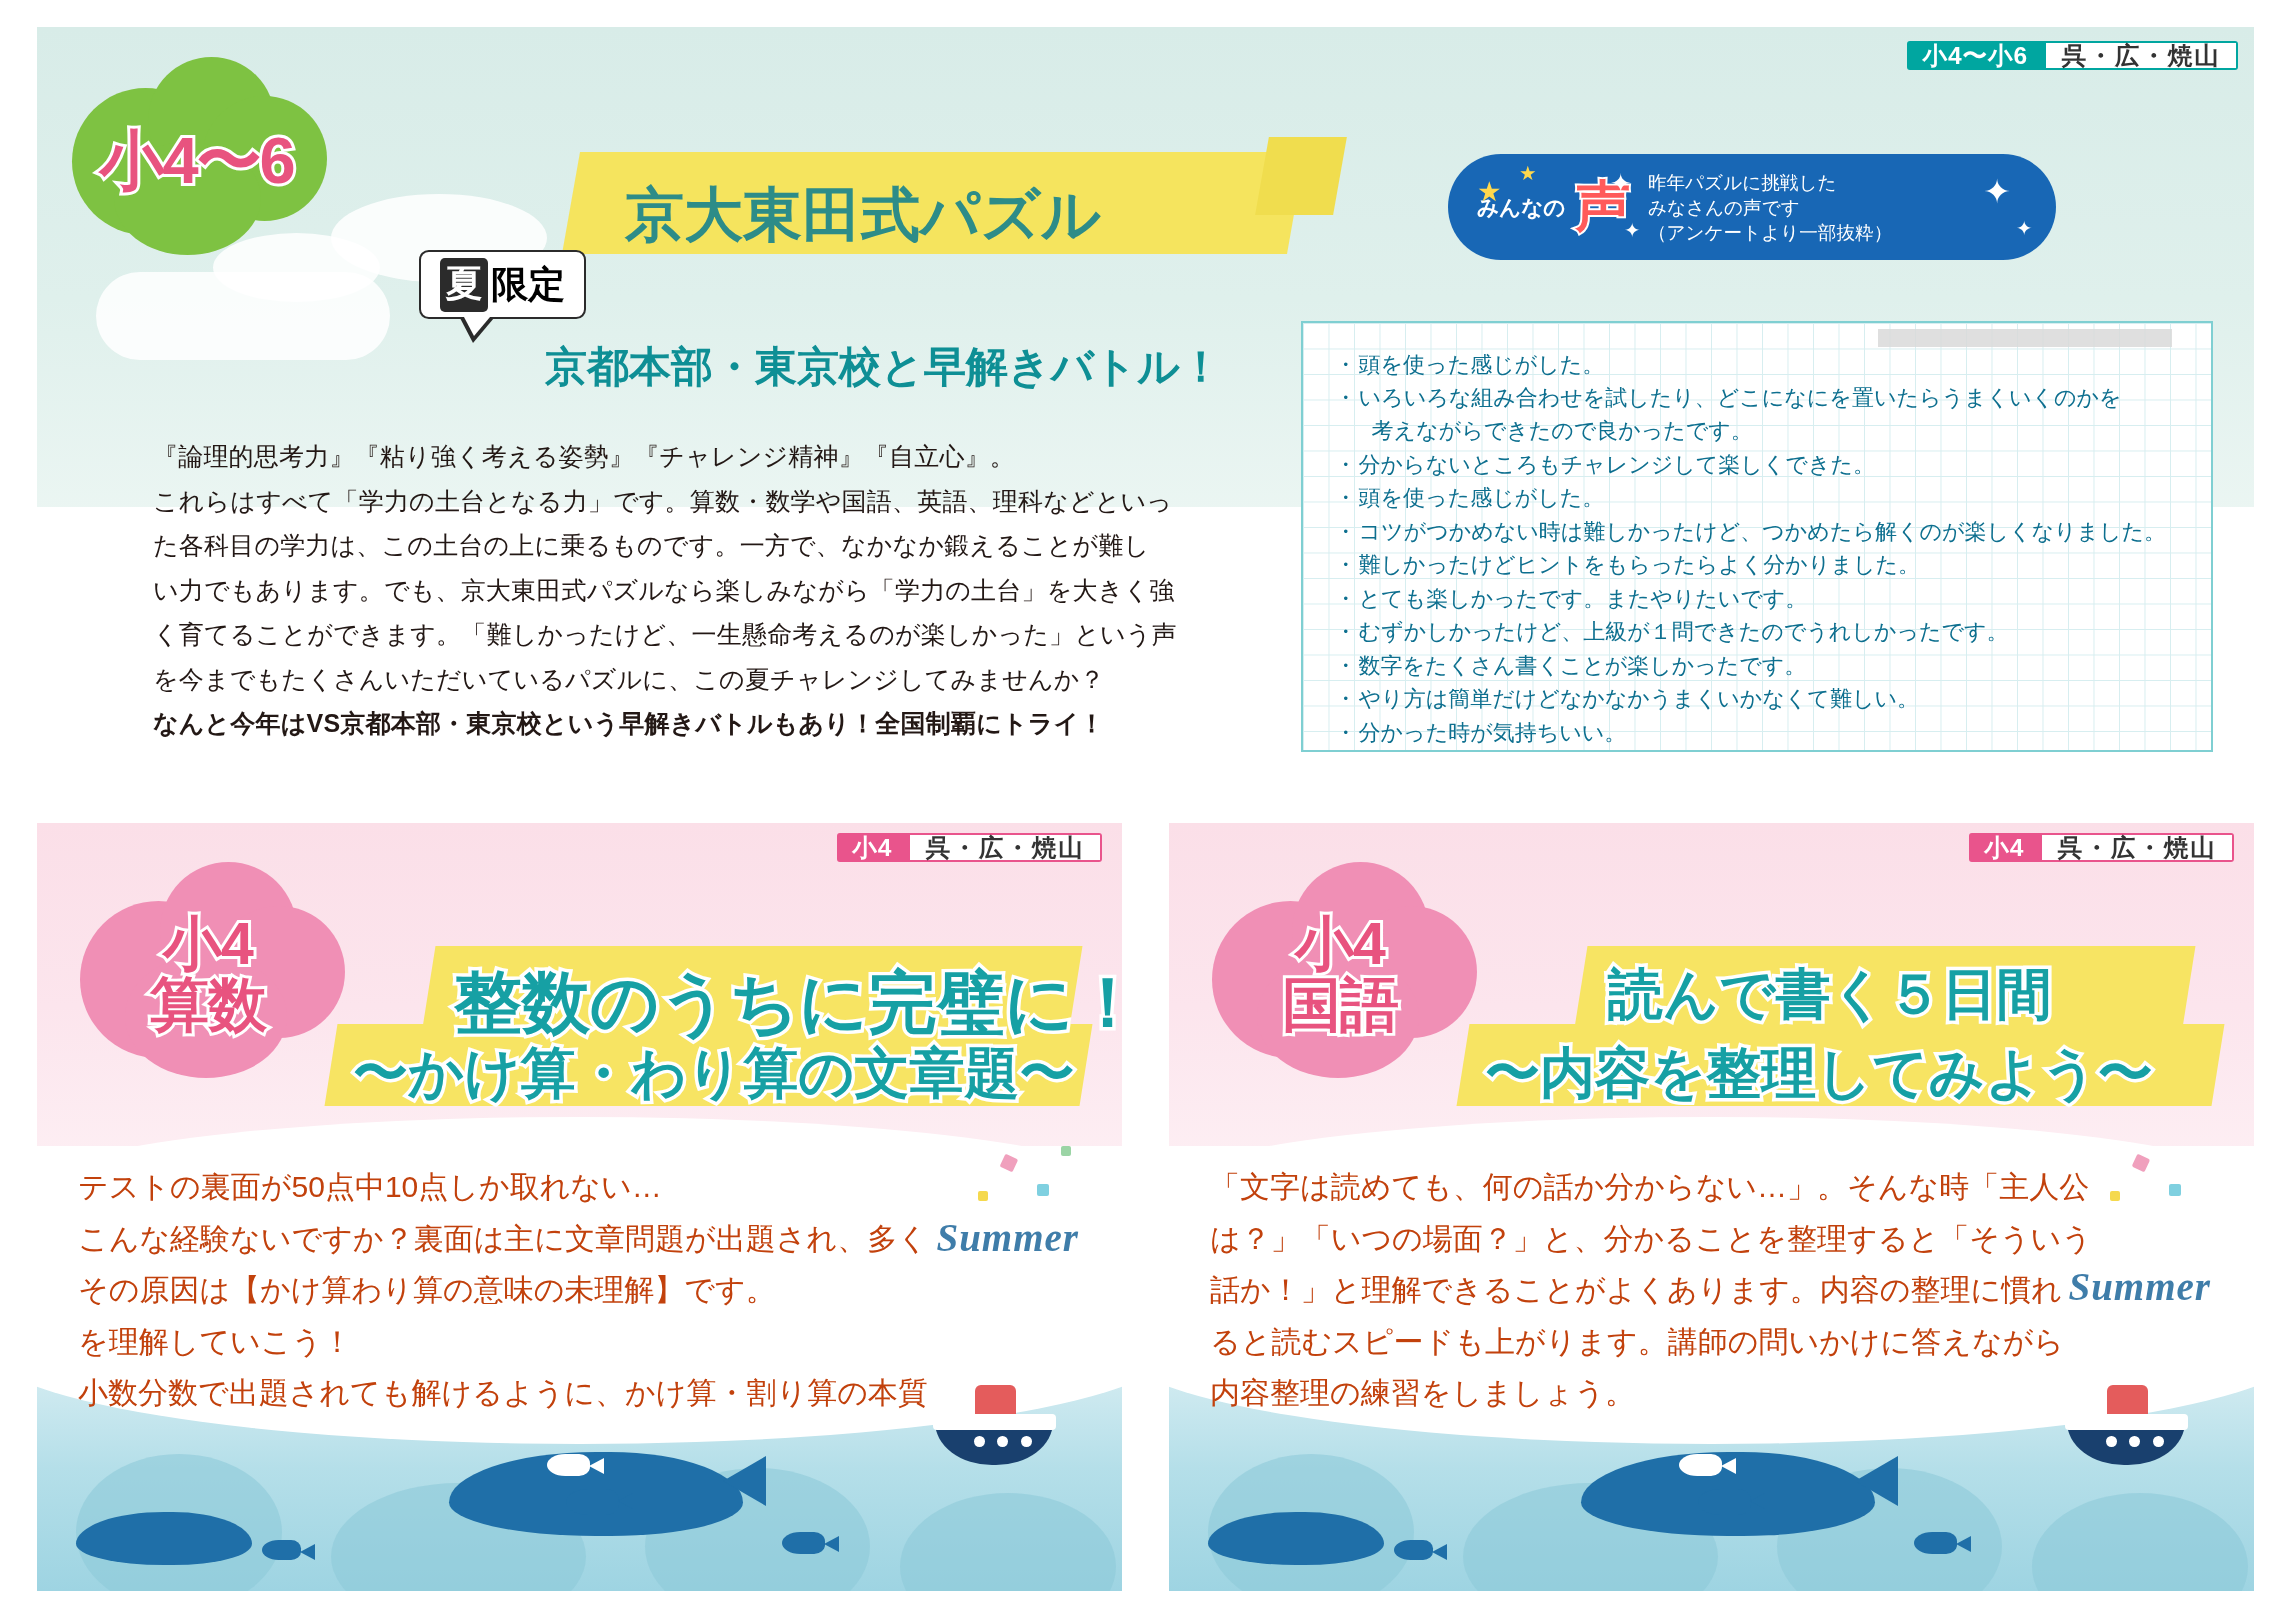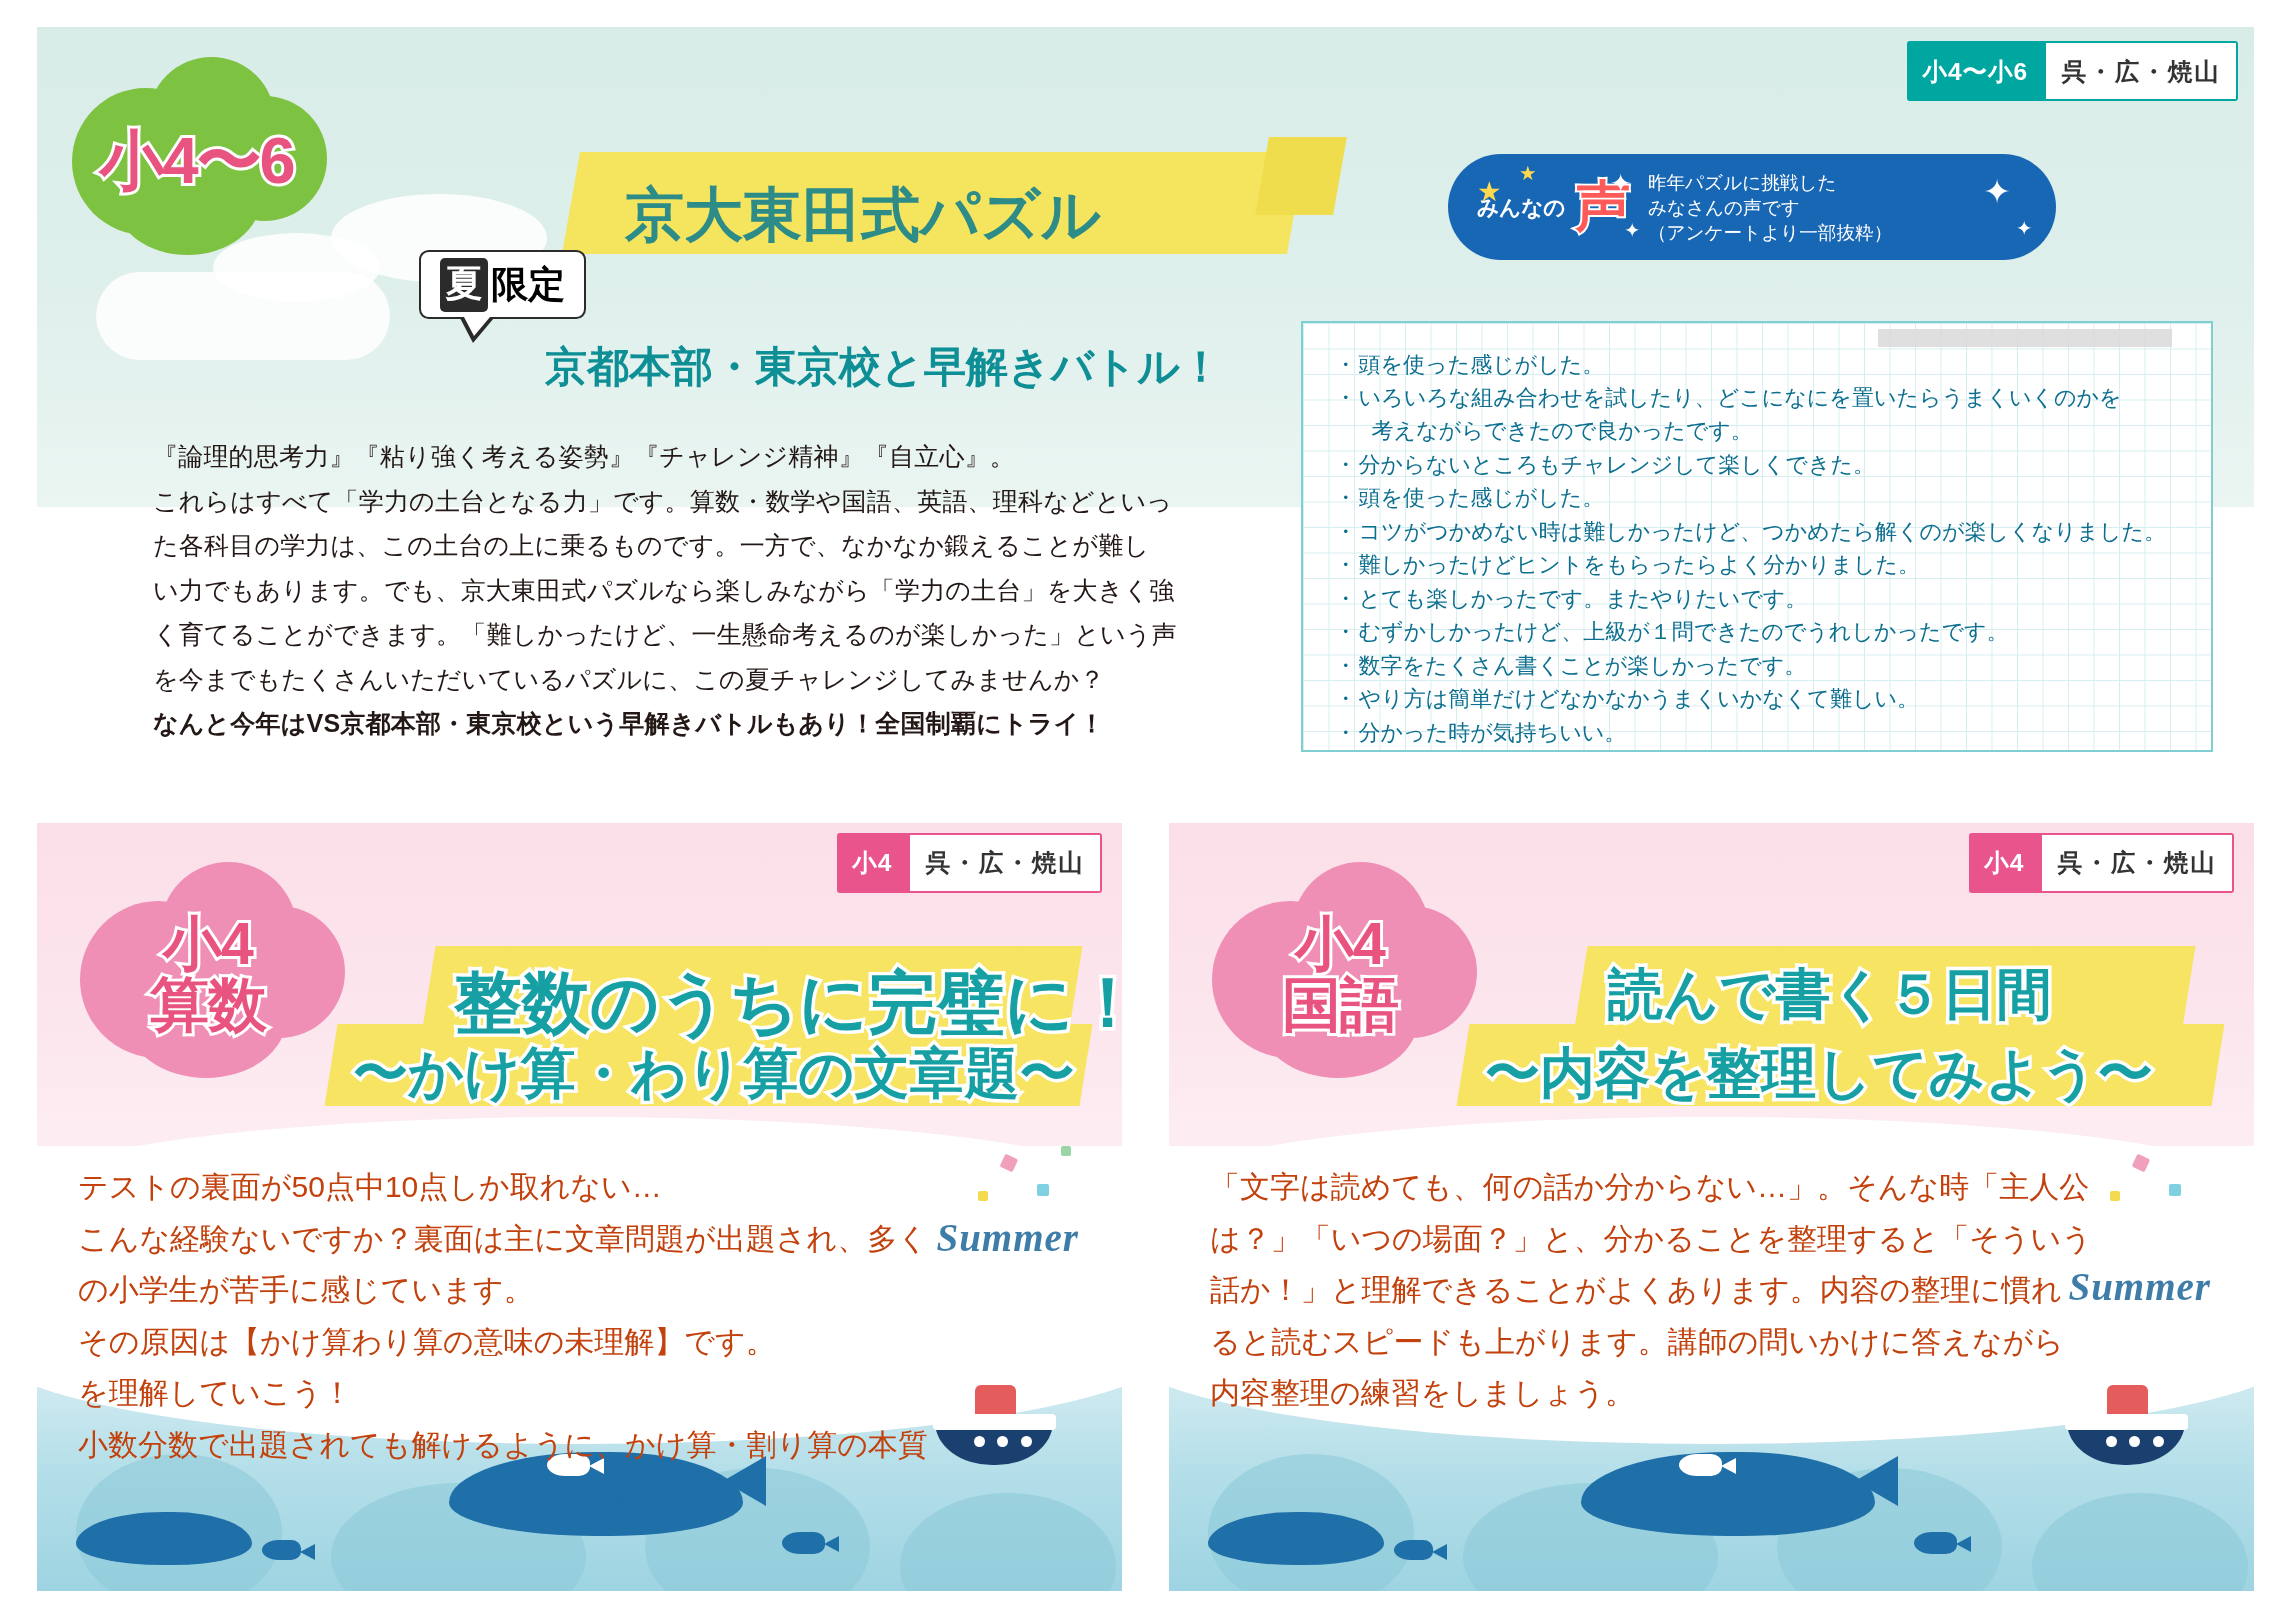--- a/index.html
+++ b/index.html
@@ -23,21 +23,21 @@
   .top-panel-white {
     position: absolute;
     left: 0; bottom: 0; width: 100%; height: 294px;
     background: #ffffff;
   }
 
   
   .tag-row {
     position: absolute;
     display: flex;
-    height: 60px;
+    height: 29px;
     font-size: 24.5px;
     font-weight: bold;
     overflow: hidden;
     border-radius: 2.9px;
   }
   .tag-grade {
     background: #00a6a0;
     color: #fff;
     display: flex; align-items: center; justify-content: center;
     padding: 0 15.7px;
@@ -440,21 +440,20 @@
   </div>
 
   <div class="card-ribbon" style="left:392px; top:123px; width:647px; height:82px;"></div>
   <div class="card-ribbon" style="left:294px; top:201px; width:755px; height:82px;"></div>
   <div class="card-ribbon-text" style="left:417px; top:135px; font-size:68px;">整数のうちに完璧に！</div>
   <div class="card-ribbon-text" style="left:316px; top:214px; font-size:55px;">〜かけ算・わり算の文章題〜</div>
 
   <div class="card-text" style="left:41px; top:338px; width:1000px;">
     <div>テストの裏面が50点中10点しか取れない…</div>
     <div>こんな経験ないですか？裏面は主に文章問題が出題され、多く</div>
-    <div>の小学生が苦手に感じています。</div>
     <div>その原因は【かけ算わり算の意味の未理解】です。</div>
     <div>を理解していこう！</div>
     <div>小数分数で出題されても解けるように、かけ算・割り算の本質</div>
   </div>
 
   <div class="summer-word" style="right:43px; top:392px;">Summer</div>
 
   <div class="confetti" style="left:965px; top:333px; width:13.7px; height:13.7px; background:#f0a0bd; transform:rotate(25deg);"></div>
   <div class="confetti" style="left:1000px; top:361px; width:11.8px; height:11.8px; background:#7fd0e0;"></div>
   <div class="confetti" style="left:941px; top:368px; width:9.8px; height:9.8px; background:#f5d94e;"></div>

